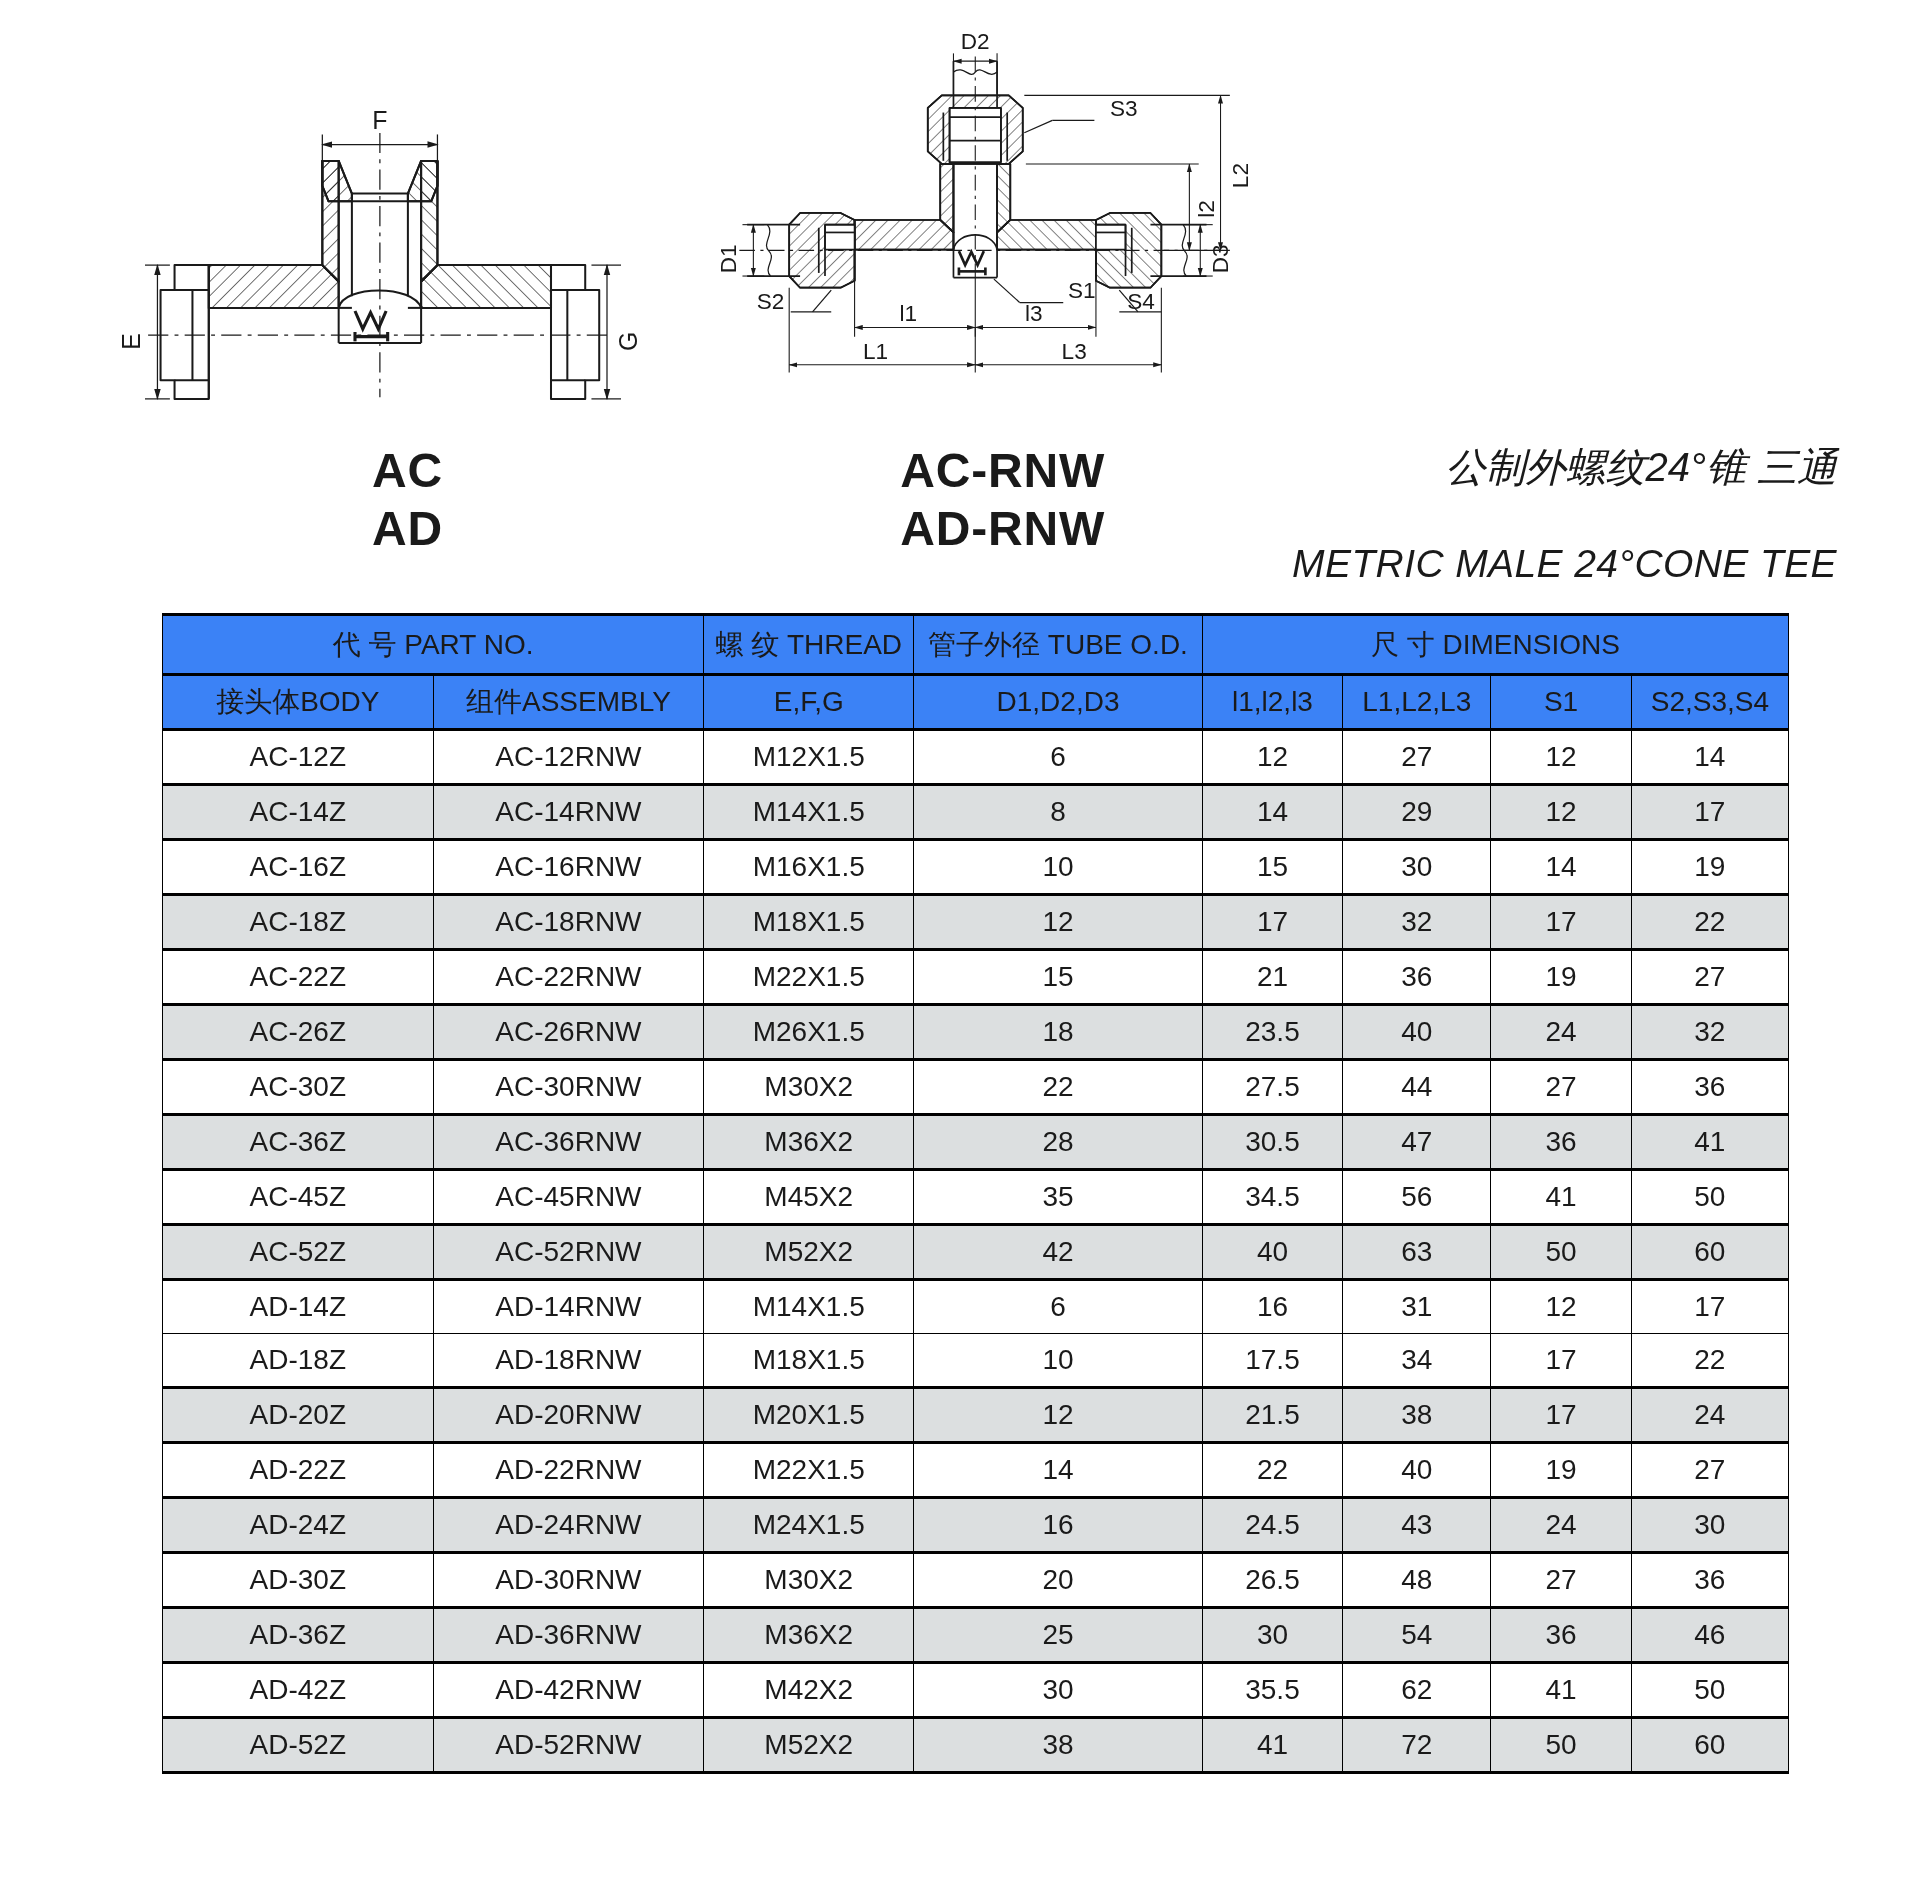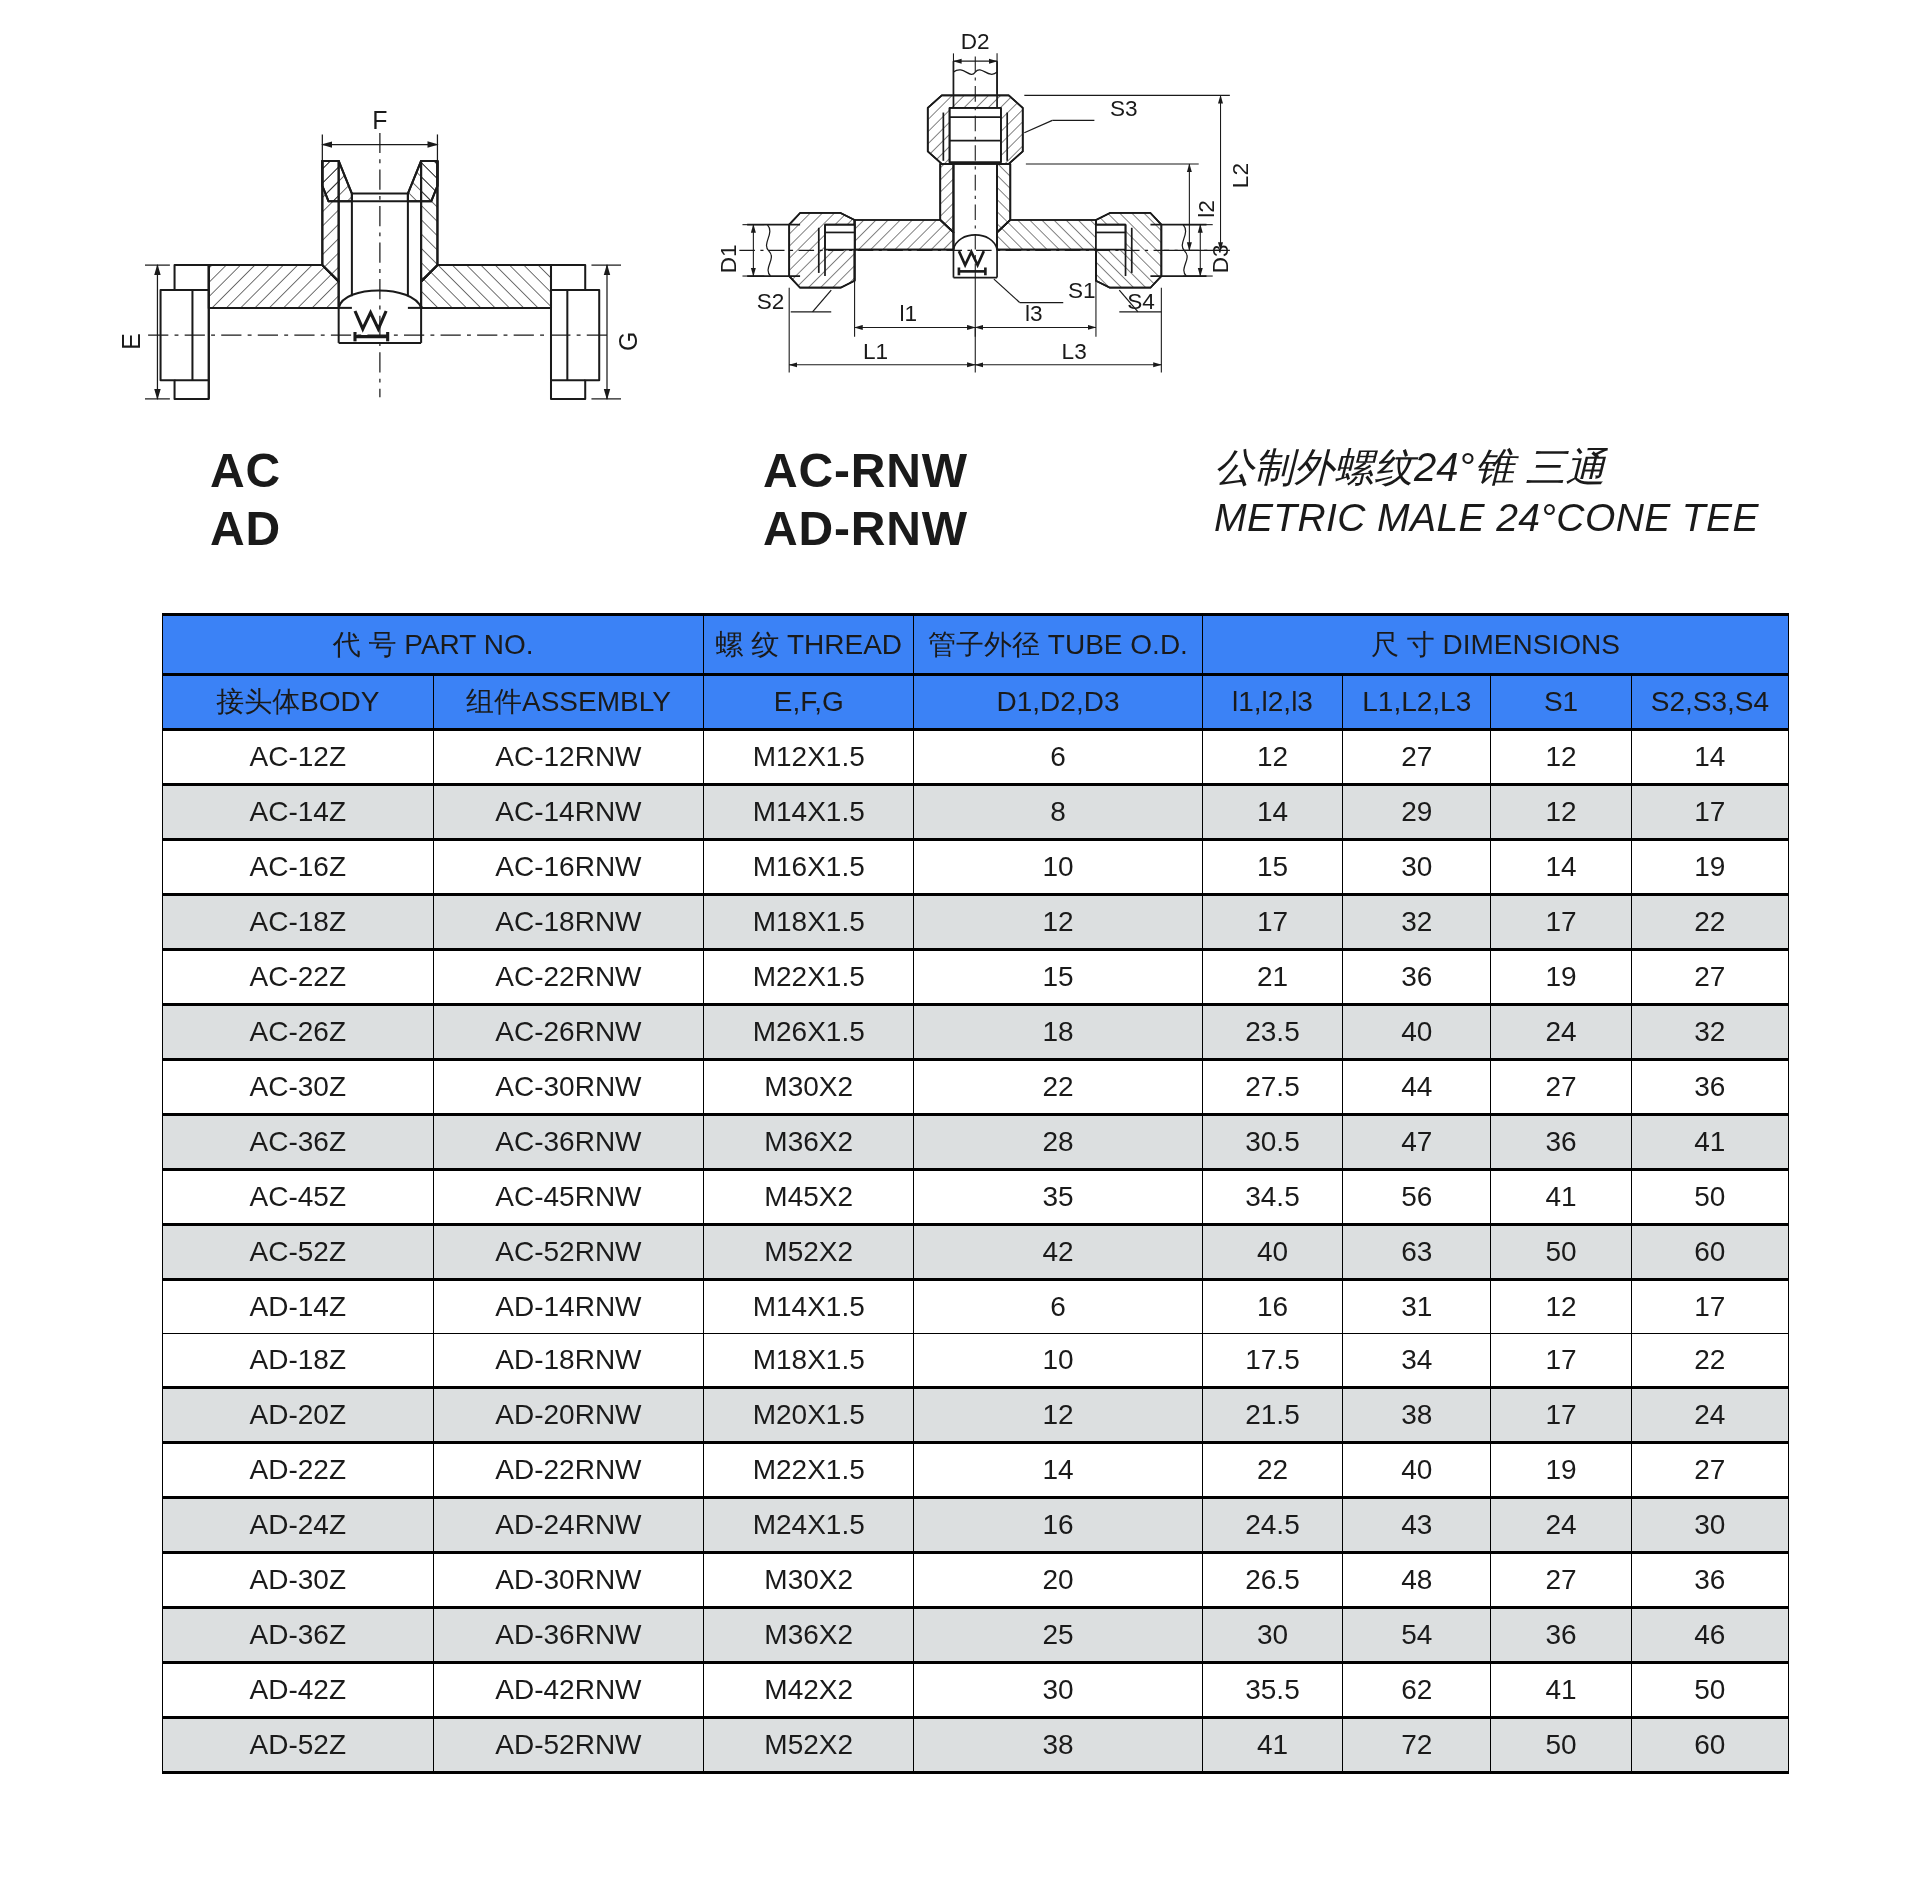--- a/index.html
+++ b/index.html
@@ -31,21 +31,21 @@
   .dwg.right { left: 716px;  width: 545px;  height: 436px; }
 
   
   .captions {
     position: relative;
     width: 1930px;
     height: 156px;
   }
   .cap-block {
     position: absolute;
-    text-align: left;
+    text-align: right;
   }
   .cap-ac { left: 210px; top: 6.2px;  width: 233px; }
   .cap-rnw{ left: 763px; top: 6.2px;  width: 342px; }
   .cap-title { left: 1214px; top: 6.2px; width: 623px; font-style: italic; }
 
   .cap-big {
     font-size: 48px;
     font-weight: bold;
     letter-spacing: 0.8px;
     line-height: 58px;
@@ -55,20 +55,21 @@
     font-size: 40px;
     line-height: 51px;
     font-weight: 500;
     white-space: nowrap;
   }
   .cap-en {
     font-size: 39px;
     line-height: 50px;
     letter-spacing: 0.4px;
     white-space: nowrap;
+    margin-top: 46px;
   }
 
   
   .table-wrap {
     position: absolute;
     left: 162px;
     top: 613px;
     width: 1627px;
   }
   table.spec {

